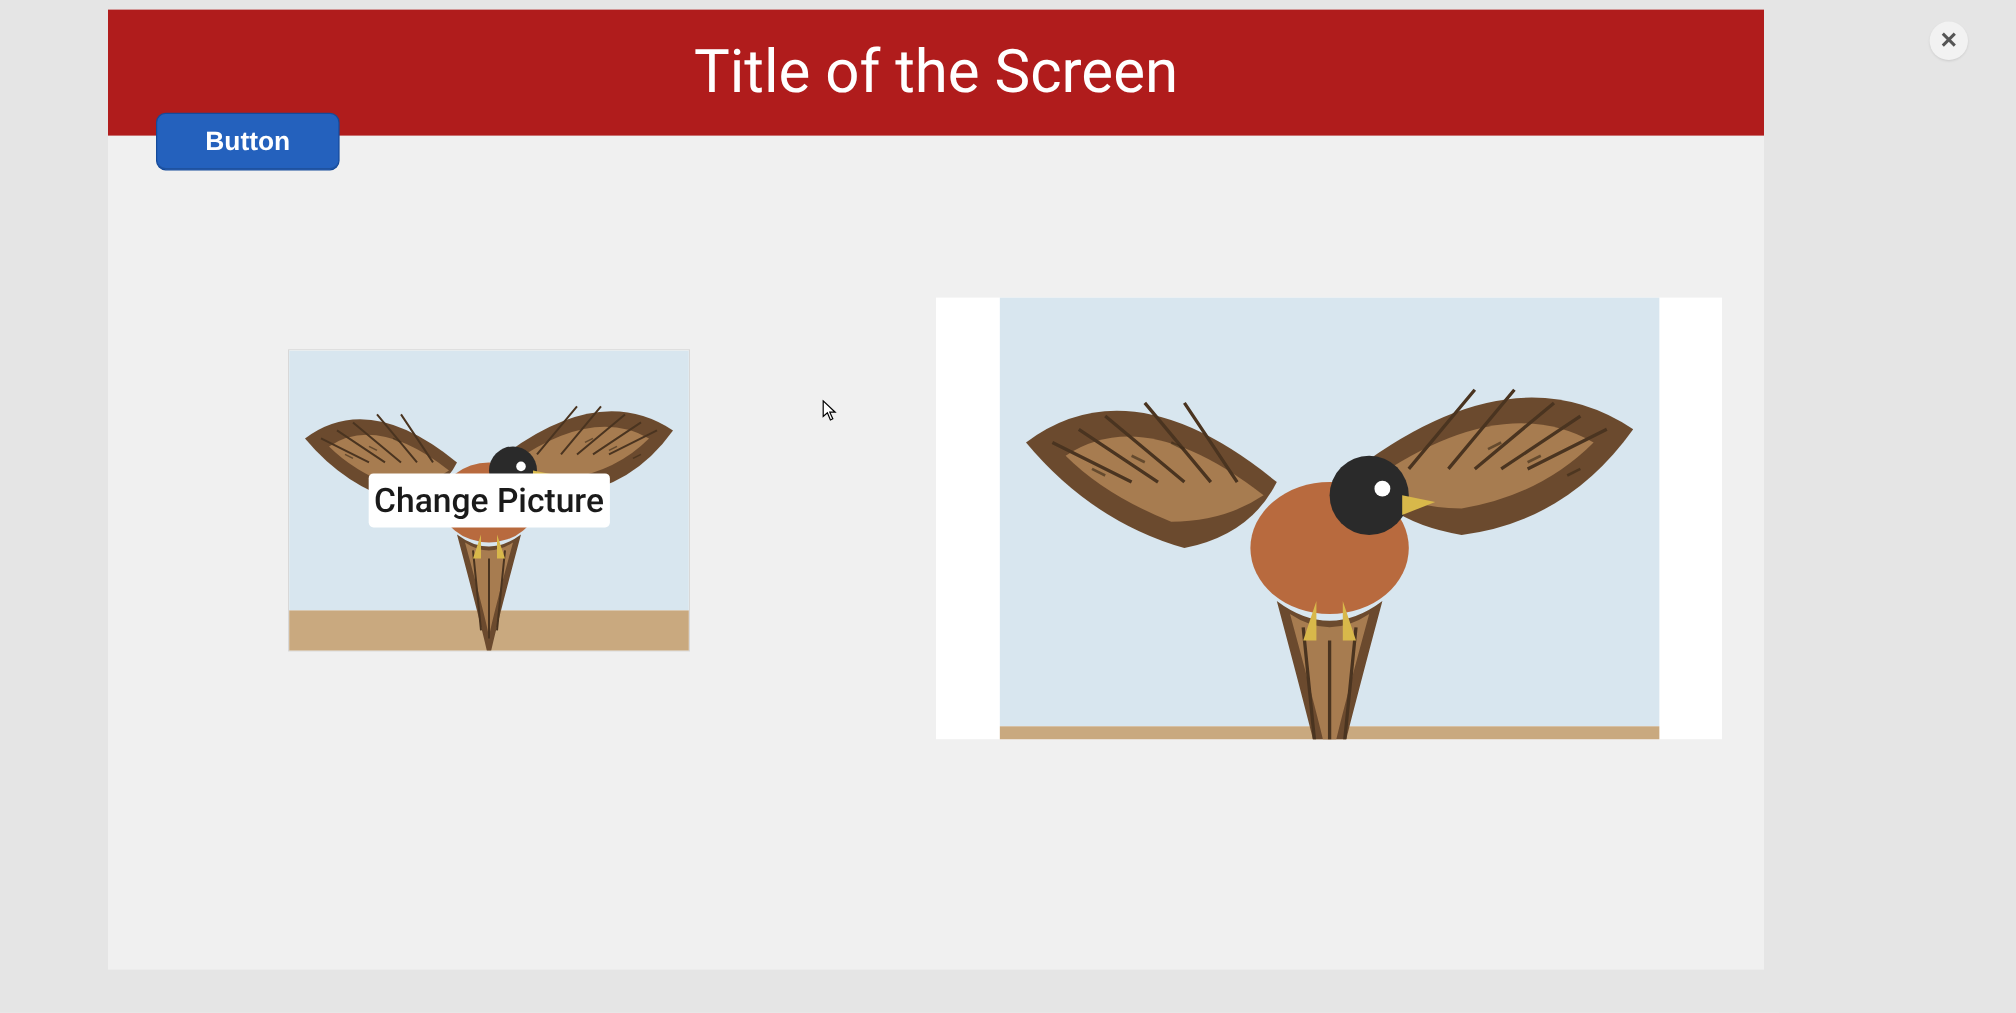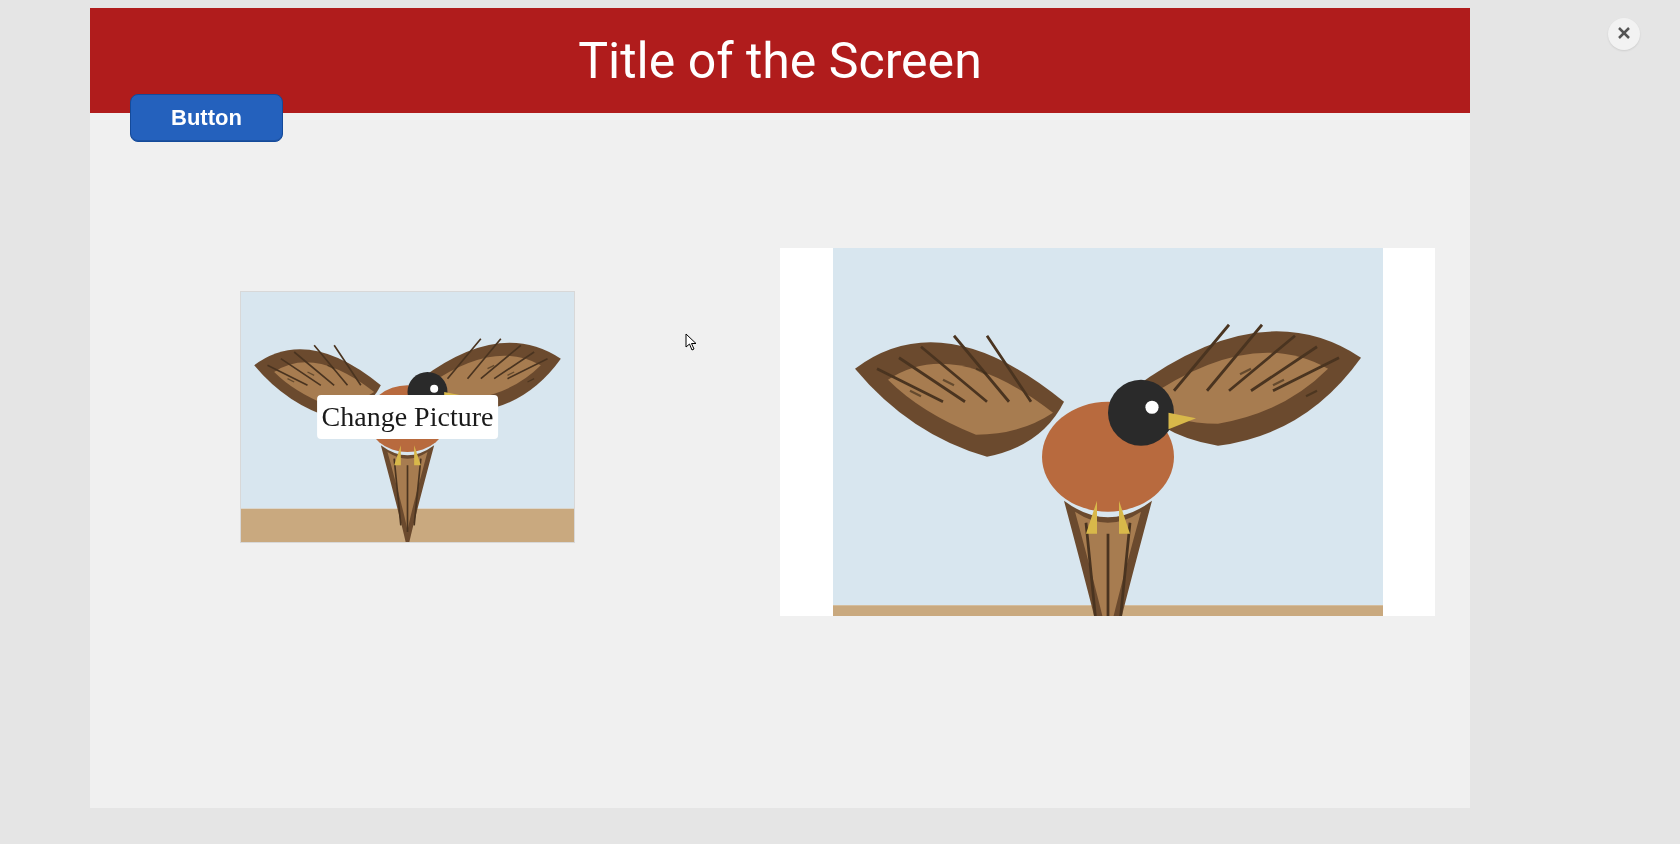--- a/index.html
+++ b/index.html
@@ -80,21 +80,20 @@
       left: 50%;
       top: 50%;
       transform: translate(-50%, -50%);
       background: #ffffff;
       color: #1a1a1a;
       font-size: 28px;
       font-weight: 500;
       padding: 6px 5px;
       border-radius: 4px;
       white-space: nowrap;
-      font-family: Liberation Serif, serif;
     }
     .preview-panel {
       position: absolute;
       left: 690px;
       top: 135px;
       width: 655px;
       height: 368px;
       background: #ffffff;
       display: flex;
       align-items: center;

